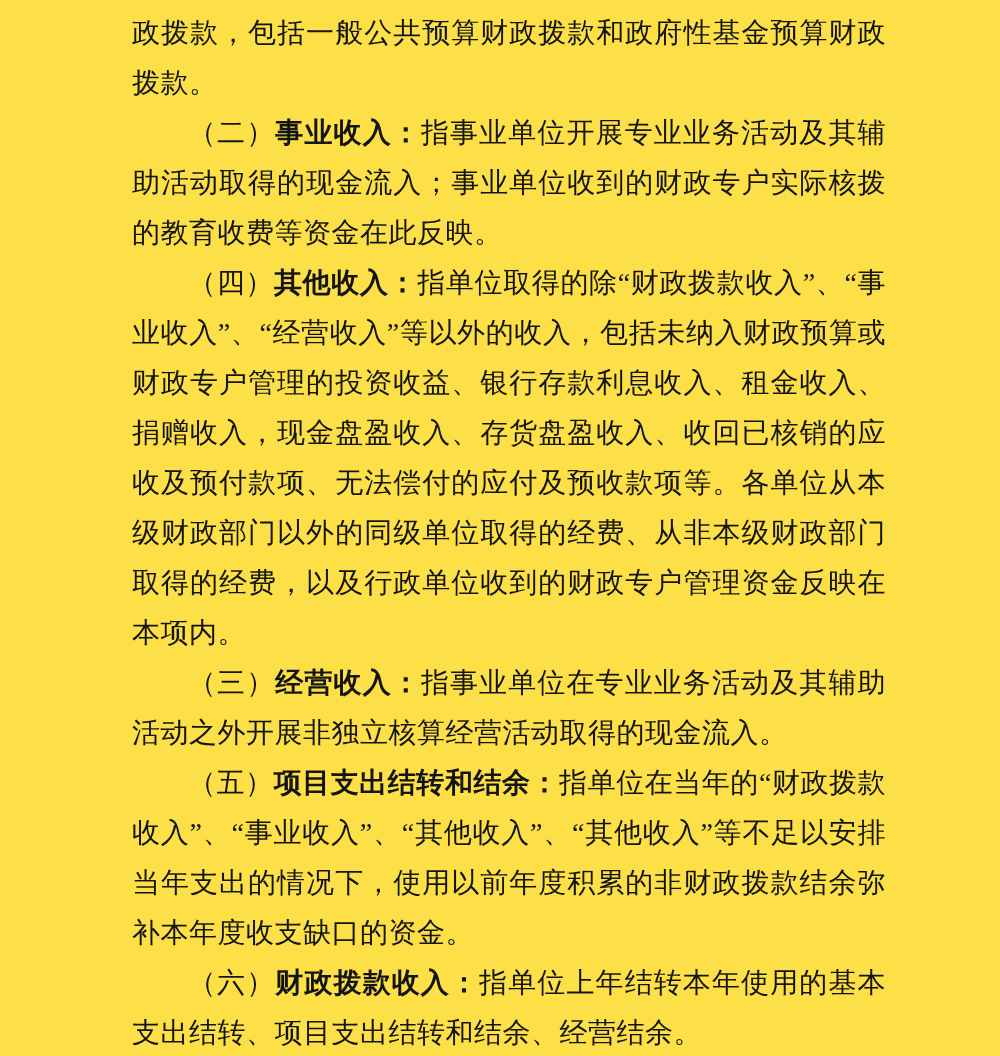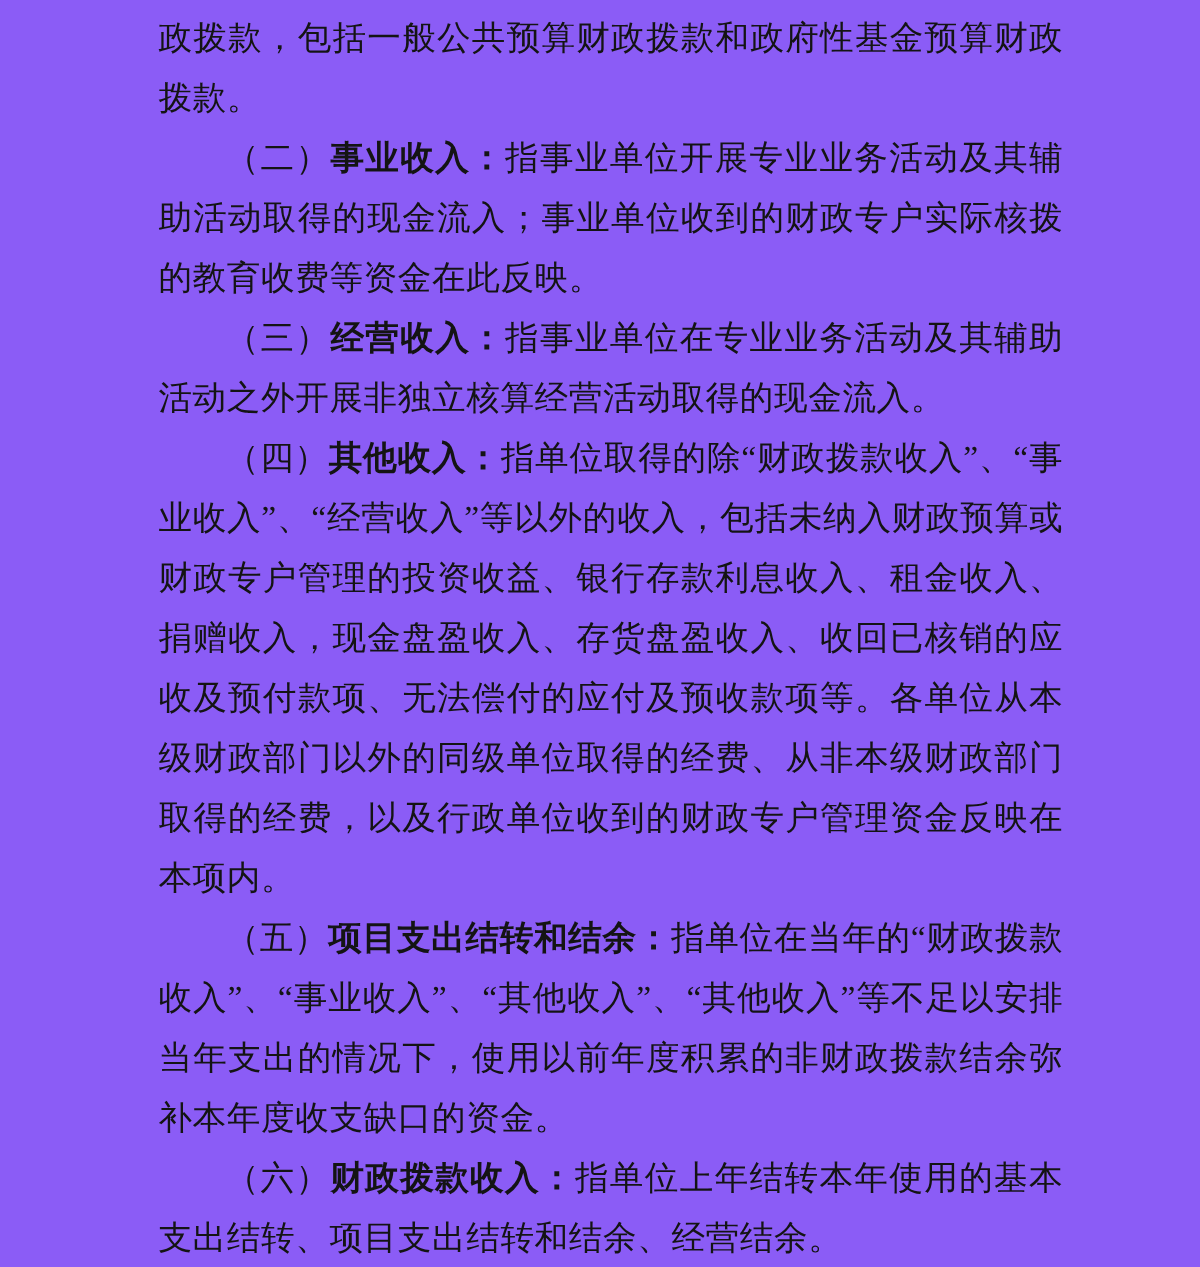--- a/index.html
+++ b/index.html
@@ -8,21 +8,21 @@
     width: 1000px;
     height: 1056px;
     background: #ffffff;
     overflow: hidden;
   }
   .page {
     box-sizing: border-box;
     width: 1000px;
     height: 1056px;
     padding: 8px 114px 0 132px;
-    background: #8b5cf6;
+    background: #fde047;
     font-family: "Liberation Serif", "DejaVu Serif", serif;
     color: #141414;
   }
   p.para {
     margin: 0;
     font-size: 28px;
     line-height: 50px;
     text-align: justify;
     text-indent: 2em;
     letter-spacing: 0.5px;
@@ -37,21 +37,21 @@
 </style>
 </head>
 <body>
 
 <div class="page">
 
   <p class="para continuation"><span>政拨款，包括一般公共预算财政拨款和政府性基金预算财政拨款。</span></p>
 
   <p class="para"><span class="label">（二）</span><span class="term">事业收入：</span><span>指事业单位开展专业业务活动及其辅助活动取得的现金流入；事业单位收到的财政专户实际核拨的教育收费等资金在此反映。</span></p>
 
+  <p class="para"><span class="label">（四）</span><span class="term">其他收入：</span><span>指单位取得的除“财政拨款收入”、“事业收入”、“经营收入”等以外的收入，包括未纳入财政预算或财政专户管理的投资收益、银行存款利息收入、租金收入、捐赠收入，现金盘盈收入、存货盘盈收入、收回已核销的应收及预付款项、无法偿付的应付及预收款项等。各单位从本级财政部门以外的同级单位取得的经费、从非本级财政部门取得的经费，以及行政单位收到的财政专户管理资金反映在本项内。</span></p>
+
   <p class="para"><span class="label">（三）</span><span class="term">经营收入：</span><span>指事业单位在专业业务活动及其辅助活动之外开展非独立核算经营活动取得的现金流入。</span></p>
-
-  <p class="para"><span class="label">（四）</span><span class="term">其他收入：</span><span>指单位取得的除“财政拨款收入”、“事业收入”、“经营收入”等以外的收入，包括未纳入财政预算或财政专户管理的投资收益、银行存款利息收入、租金收入、捐赠收入，现金盘盈收入、存货盘盈收入、收回已核销的应收及预付款项、无法偿付的应付及预收款项等。各单位从本级财政部门以外的同级单位取得的经费、从非本级财政部门取得的经费，以及行政单位收到的财政专户管理资金反映在本项内。</span></p>
 
   <p class="para"><span class="label">（五）</span><span class="term">项目支出结转和结余：</span><span>指单位在当年的“财政拨款收入”、“事业收入”、“其他收入”、“其他收入”等不足以安排当年支出的情况下，使用以前年度积累的非财政拨款结余弥补本年度收支缺口的资金。</span></p>
 
   <p class="para"><span class="label">（六）</span><span class="term">财政拨款收入：</span><span>指单位上年结转本年使用的基本支出结转、项目支出结转和结余、经营结余。</span></p>
 
 </div>
 
 </body></html>

